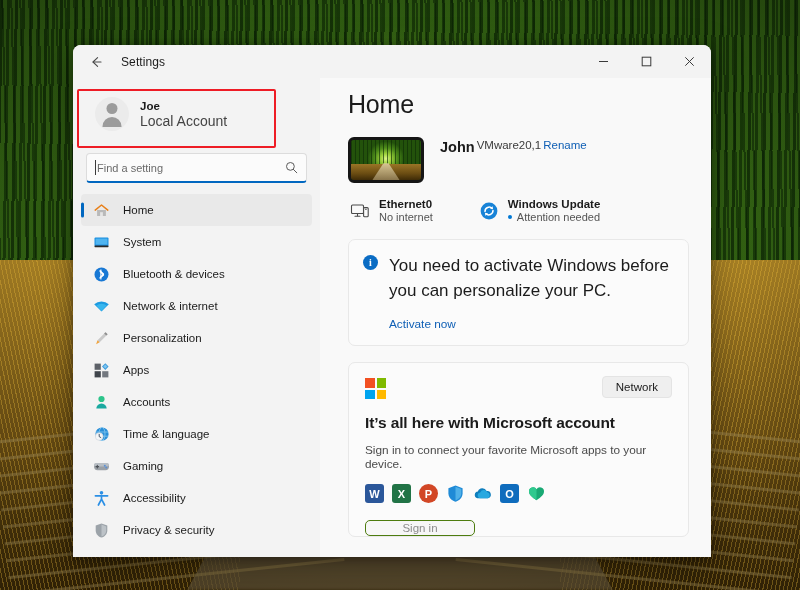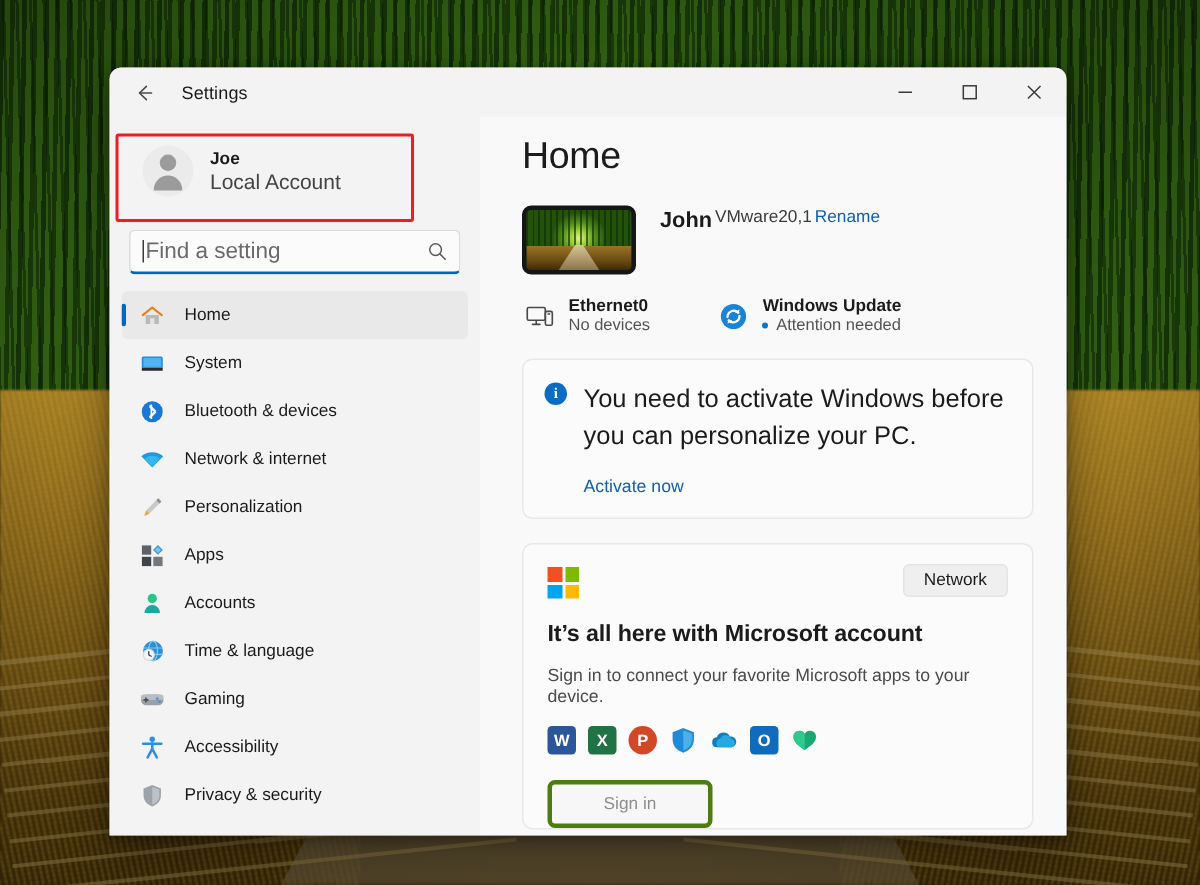--- a/index.html
+++ b/index.html
@@ -198,21 +198,21 @@
     margin: 12px 5px 0 5px;
     position: relative;
     height: 30px;
   }
   .search-box {
     width: 100%; height: 30px;
     background: #fbfbfb;
     border: 1px solid #dcdcdc;
     border-bottom: 2px solid #0067c0;
     border-radius: 4px;
-    font-size: 15px;
+    font-size: 11px;
     color: #5a5a5a;
     padding: 0 28px 0 10px;
     font-family: "Liberation Sans", sans-serif;
     outline: none;
   }
   .search-box::placeholder { color: #6a6a6a; }
   .search-caret {
     position: absolute; left: 9px; top: 7px;
     width: 1px; height: 15px; background: #3a3a3a;
   }
@@ -354,23 +354,23 @@
   .app-icons { display: flex; gap: 8px; margin-top: 13px; }
   .app-ico { width: 19px; height: 19px; border-radius: 3px; position: relative; overflow: hidden; }
   .app-ico span {
     position: absolute; inset: 0;
     display: flex; align-items: center; justify-content: center;
     color: #fff; font-size: 11px; font-weight: bold;
     font-family: "Liberation Sans", sans-serif;
   }
   .signin-btn {
     margin: 17px 0 0 0;
-    width: 110px; height: 32px;
+    width: 110px; height: 16px;
     background: #f7f7f7;
-    border: 3px solid #4d7c0f;
+    border: 1px solid #4d7c0f;
     border-radius: 5px;
     font-size: 11.5px;
     color: #8d8d8d;
     font-family: "Liberation Sans", sans-serif;
     display: flex; align-items: center; justify-content: center;
   }
 </style>
 </head>
 <body>
 
@@ -590,21 +590,21 @@
         <div class="status-item">
           <svg width="20" height="20" viewBox="0 0 20 20">
             <rect x="1.5" y="4" width="12" height="8.5" rx="1" fill="none" stroke="#4a4a4a" stroke-width="1.1"></rect>
             <path d="M5 15.2 H10" stroke="#4a4a4a" stroke-width="1.1" stroke-linecap="round"></path>
             <path d="M7.5 12.6 V15.2" stroke="#4a4a4a" stroke-width="1.1"></path>
             <rect x="13.6" y="6.6" width="4.6" height="9.2" rx="1" fill="#fbfbfb" stroke="#4a4a4a" stroke-width="1.1"></rect>
             <path d="M15 8.3 H16.8" stroke="#4a4a4a" stroke-width=".9"></path>
           </svg>
           <div class="status-txt">
             <div class="status-title">Ethernet0</div>
-            <div class="status-sub">No devices</div>
+            <div class="status-sub">No internet</div>
           </div>
         </div>
 
         <div class="status-item">
           <svg width="20" height="20" viewBox="0 0 20 20">
             <circle cx="10" cy="10" r="8.4" fill="#1883d7"></circle>
             <path d="M6 10.4 A4.2 4.2 0 0 1 13.2 7.4" fill="none" stroke="#fff" stroke-width="1.5" stroke-linecap="round"></path>
             <path d="M14 9.6 A4.2 4.2 0 0 1 6.8 12.6" fill="none" stroke="#fff" stroke-width="1.5" stroke-linecap="round"></path>
             <path d="M13.9 5.2 L13.6 8 L10.9 7.5 Z" fill="#fff"></path>
             <path d="M6.1 14.8 L6.4 12 L9.1 12.5 Z" fill="#fff"></path>

